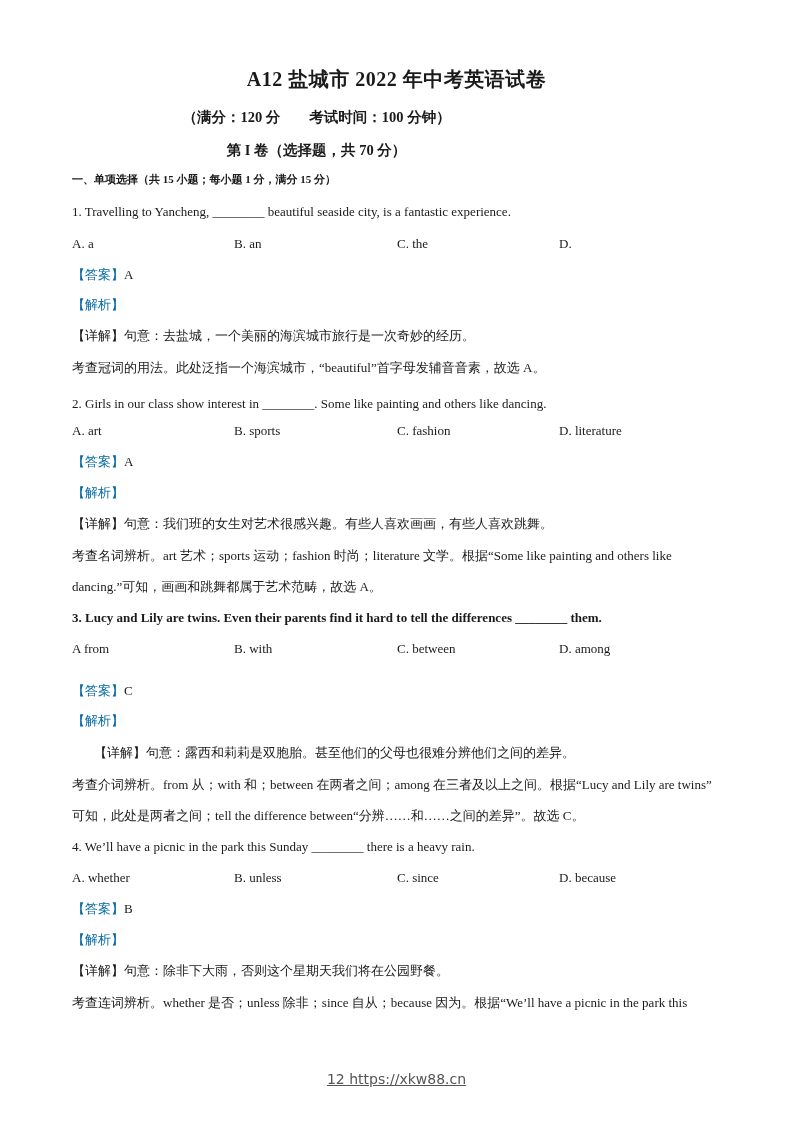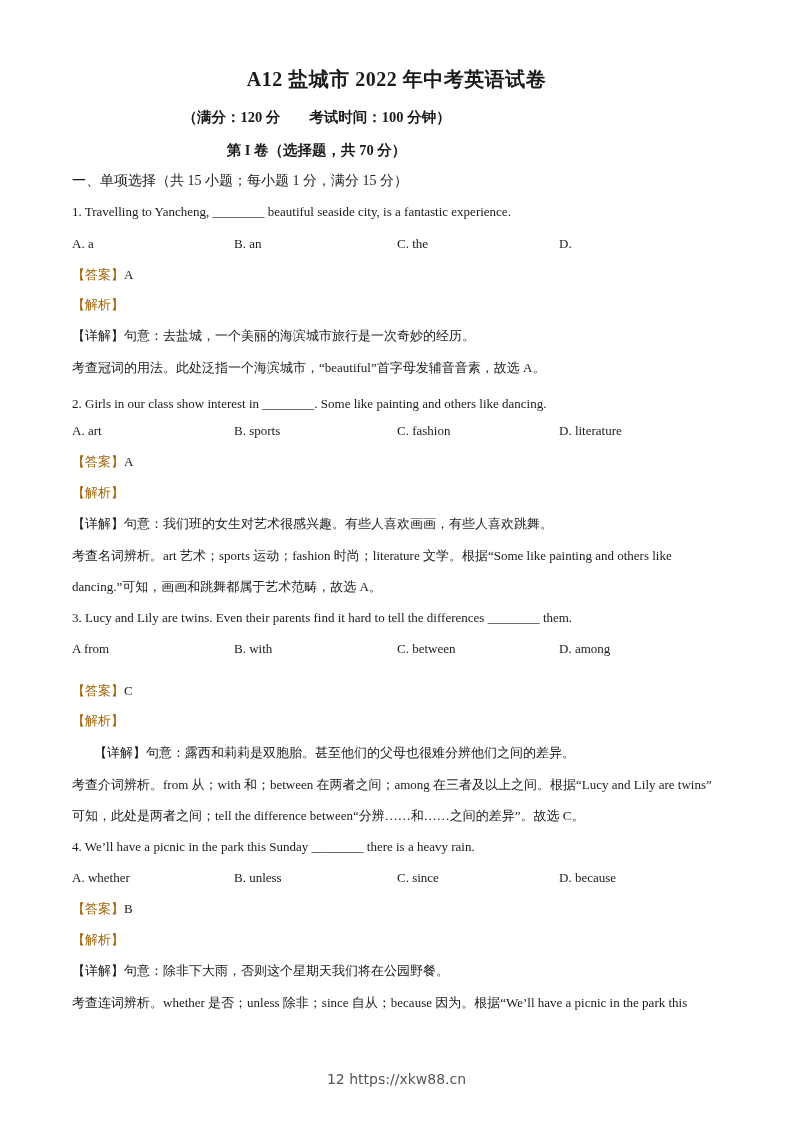--- a/index.html
+++ b/index.html
@@ -2,28 +2,28 @@
 <html><head>
 <meta charset="utf-8">
 <style>
   html, body { margin: 0; padding: 0; background: #ffffff; }
   body { width: 793px; height: 1122px; position: relative; overflow: hidden;
          font-family: "Liberation Serif", "DejaVu Serif", serif; color: #1a1a1a; }
   .title { position: absolute; top: 66px; left: 0; width: 793px; text-align: center;
            font-size: 20px; font-weight: bold; letter-spacing: 0.5px; }
   .subtitle { position: absolute; left: 0; width: 633px; text-align: center;
               font-size: 14.5px; font-weight: bold; }
-  .section-head { position: absolute; left: 72px; top: 172px; font-size: 14px; font-weight: normal; }
+  .section-head { position: absolute; left: 72px; top: 172px; font-size: 11px; font-weight: bold; }
   .line { position: absolute; left: 72px; font-size: 13px; white-space: nowrap; line-height: 16px; }
   .opts { position: absolute; left: 72px; font-size: 13px; width: 680px; height: 16px; }
   .opt { position: absolute; top: 0; white-space: nowrap; }
   .opt.a { left: 0; } .opt.b { left: 162px; } .opt.c { left: 325px; } .opt.d { left: 487px; }
-  .tag { color: #a16207; }
+  .tag { color: #0369a1; }
   .footer { position: absolute; top: 1071px; left: 0; width: 793px; text-align: center;
-            font-family: "DejaVu Sans", sans-serif; font-size: 14px; color: #555; }
+            font-family: "DejaVu Sans", sans-serif; font-size: 14px; color: #555; text-decoration: underline; }
 </style>
 </head>
 <body>
 
 <div class="title">A12 盐城市 2022 年中考英语试卷</div>
 <div class="subtitle" style="top:108px;">（满分：120 分　　考试时间：100 分钟）</div>
 <div class="subtitle" style="top:141px;">第 I 卷（选择题，共 70 分）</div>
 
 <div class="section-head">一、单项选择（共 15 小题；每小题 1 分，满分 15 分）</div>
 
@@ -53,21 +53,21 @@
 <div class="line" style="top:454px;">
   <span class="tag">【答案】</span><span>A</span>
 </div>
 <div class="line tag" style="top:485px;">【解析】</div>
 <div class="line" style="top:516px;">
   <span>【详解】</span><span>句意：我们班的女生对艺术很感兴趣。有些人喜欢画画，有些人喜欢跳舞。</span>
 </div>
 <div class="line" style="top:548px;">考查名词辨析。art 艺术；sports 运动；fashion 时尚；literature 文学。根据“Some like painting and others like</div>
 <div class="line" style="top:579px;">dancing.”可知，画画和跳舞都属于艺术范畴，故选 A。</div>
 
-<div class="line" style="top:610px;">3. Lucy and Lily are twins. Even their parents find it hard to tell the differences ________ them.</div>
+<div class="line" style="top:610px;font-weight:bold;">3. Lucy and Lily are twins. Even their parents find it hard to tell the differences ________ them.</div>
 <div class="opts" style="top:641px;">
   <span class="opt a">A  from</span>
   <span class="opt b">B. with</span>
   <span class="opt c">C. between</span>
   <span class="opt d">D. among</span>
 </div>
 <div class="line" style="top:683px;">
   <span class="tag">【答案】</span><span>C</span>
 </div>
 <div class="line tag" style="top:713px;">【解析】</div>

